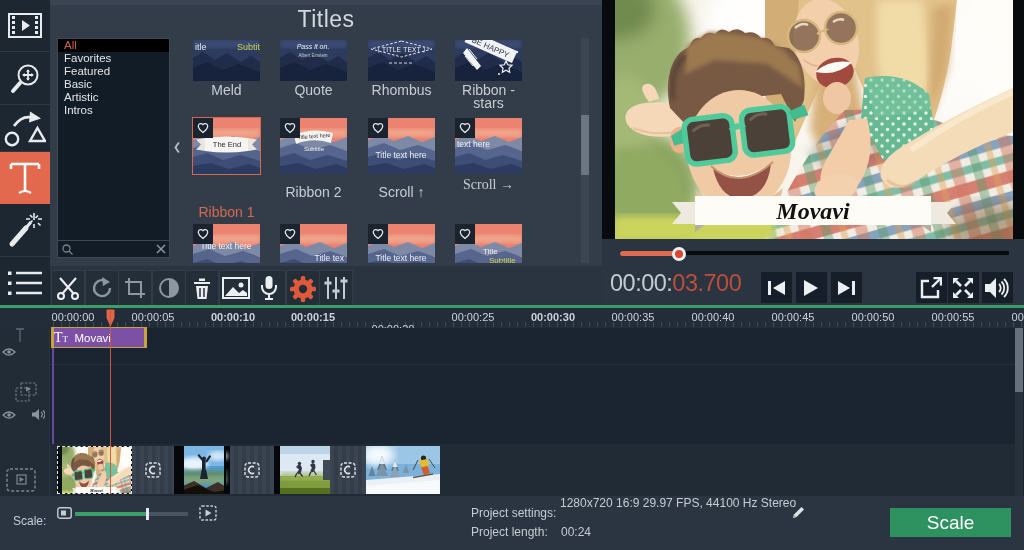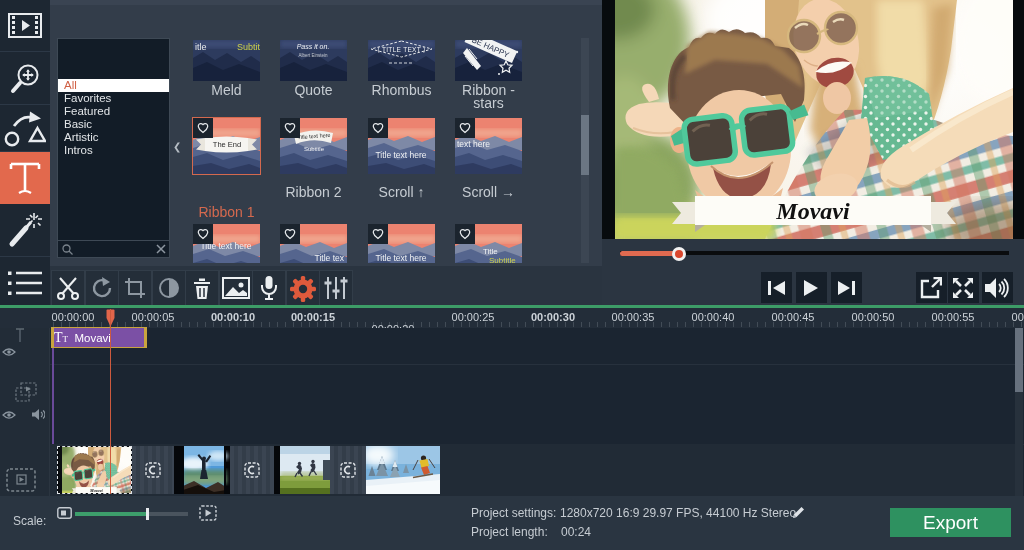--- a/index.html
+++ b/index.html
@@ -270,22 +270,23 @@
   <path d="M10,5 a3.5,3.5 0 1 0 0,6" fill="none" stroke="#dfe3e7" stroke-width="1.6"></path>
 </symbol>
 <symbol id="eyeicon" viewBox="0 0 14 9">
   <path d="M1,4.5 Q7,-1.5 13,4.5 Q7,10.5 1,4.5 Z" fill="none" stroke="#8a949e" stroke-width="1.2"></path>
   <circle cx="7" cy="4.5" r="1.8" fill="#8a949e"></circle>
 </symbol>
 </defs>
 </svg>
   <div class="abs" id="panel">
     <div style="position:absolute; left:0; top:0; width:552px; height:5px; background:#3a4452;"></div>
+    <div id="paneltitle">Titles</div>
     <div id="cats">
-      <div class="cat" style="background:#ffffff; color:#d06045;margin-top:40px;">All</div>
+      <div class="cat" style="background:#000000; color:#d06045;">All</div>
       <div class="cat">Favorites</div>
       <div class="cat">Featured</div>
       <div class="cat">Basic</div>
       <div class="cat">Artistic</div>
       <div class="cat">Intros</div>
       <div id="searchrow">
         <svg style="position:absolute; left:4px; top:3px;" width="11" height="11" viewBox="0 0 11 11">
           <circle cx="4.5" cy="4.5" r="3.5" fill="none" stroke="#7a838c" stroke-width="1.3"></circle>
           <path d="M7,7 L10.5,10.5" stroke="#7a838c" stroke-width="1.3"></path>
         </svg>
@@ -368,21 +369,21 @@
       <div class="thumb" style="left:405px; top:118px; width:67px; height:56px;">
         <svg width="67" height="56">
             <use href="#sunset" width="67" height="56"></use>
           <text x="2" y="29" font-size="8.5" fill="#f0f2f4">text here</text>
           <use href="#heart" x="0" y="0" width="20" height="20"></use>
           </svg>
       </div>
       <div class="tlab" style="left:133px; top:186px; color:#d4694e;margin-top:20px;">Ribbon 1</div>
       <div class="tlab" style="left:220px; top:186px;">Ribbon 2</div>
       <div class="tlab" style="left:308px; top:186px;">Scroll ↑</div>
-      <div class="tlab" style="left:395px; top:186px;">Scroll →</div>
+      <div class="tlab" style="left:395px; top:178px;font-family:Liberation Serif, serif;">Scroll →</div>
 
       <div class="thumb" style="left:143px; top:224px; width:67px; height:39px;">
         <svg width="67" height="39">
             <use href="#sunset" width="67" height="56"></use>
           <text x="33" y="25" font-size="8.5" fill="#f0f2f4" text-anchor="middle">Title text here</text>
           <use href="#heart" x="0" y="0" width="20" height="20"></use>
           </svg>
       </div>
       <div class="thumb" style="left:230px; top:224px; width:67px; height:39px;">
         <svg width="67" height="39">
@@ -501,20 +502,21 @@
   <div class="abs" id="monitor">
     <div id="vblackL"></div>
       <div id="vblackR"></div>
     <div id="video"><svg width="398" height="239">
           <use href="#couple" width="398" height="239"></use>
         </svg></div>
     <div style="position:absolute; left:18px; top:251px; width:389px; height:4px; background:#0a0c0e;"></div>
     <div style="position:absolute; left:18px; top:250.5px; width:59px; height:5px; border-radius:3px; background:#e06a50;"></div>
     <div style="position:absolute; left:70px; top:246.5px; width:14px; height:14px; border-radius:50%; background:#f2f2f2;"></div>
     <div style="position:absolute; left:73px; top:249.5px; width:8px; height:8px; border-radius:50%; background:#d9472e;"></div>
+    <div style="position:absolute; left:8px; top:270px; font-size:23.5px; color:#c3cbd3; letter-spacing:-0.5px;">00:00:<span style="color:#bc4f3b;">03.700</span></div>
     <div class="pbtn" style="left:158.5px;">
       <svg width="17" height="14" viewBox="0 0 17 14">
           <rect x="0" y="0" width="3" height="14" fill="#eceff1"></rect>
           <path d="M17,0 L5,7 L17,14 Z" fill="#eceff1"></path>
         </svg>
     </div>
     <div class="pbtn" style="left:193.5px;">
       <svg width="14" height="16" viewBox="0 0 14 16">
           <path d="M0,0 L14,8 L0,16 Z" fill="#eceff1"></path>
         </svg>
@@ -728,22 +730,22 @@
       <rect x="4" y="3.5" width="5" height="5" fill="#c6ccd2"></rect>
     </svg>
     <div style="position:absolute; left:75px; top:16px; width:113px; height:4px; background:#4a545e;"></div>
     <div style="position:absolute; left:75px; top:16px; width:72px; height:4px; background:#3d9e6b;"></div>
     <div style="position:absolute; left:146px; top:12px; width:3px; height:12px; background:#e8ebee;"></div>
     <svg style="position:absolute; left:199px; top:9px;" width="18" height="16" viewBox="0 0 18 16">
       <rect x="1" y="1" width="16" height="14" rx="2" fill="none" stroke="#c6ccd2" stroke-width="1.5" stroke-dasharray="2.6 1.6"></rect>
       <path d="M6.5,4.5 L12.5,8 L6.5,11.5 Z" fill="#c6ccd2"></path>
     </svg>
     <div style="position:absolute; left:471px; top:10px;">Project settings:</div>
-    <div style="position:absolute; left:560px; top:10px;">1280x720 16:9 29.97 FPS, 44100 Hz Stereo</div>
+    <div style="position:absolute; left:560px; top:0;">1280x720 16:9 29.97 FPS, 44100 Hz Stereo</div>
     <svg style="position:absolute; left:791px; top:9px;" width="15" height="15" viewBox="0 0 15 15">
       <path d="M2,13 L3,9.5 L10.5,2 L13,4.5 L5.5,12 Z" fill="#dfe3e7"></path>
       <path d="M2,13 L3,9.5 L5.5,12 Z" fill="#aeb6bd"></path>
     </svg>
     <div style="position:absolute; left:471px; top:29px;">Project length:</div>
     <div style="position:absolute; left:561px; top:29px;">00:24</div>
-    <div id="export">Export</div>
+    <div id="export">Scale</div>
   </div>
 </div>
 
 </body></html>

